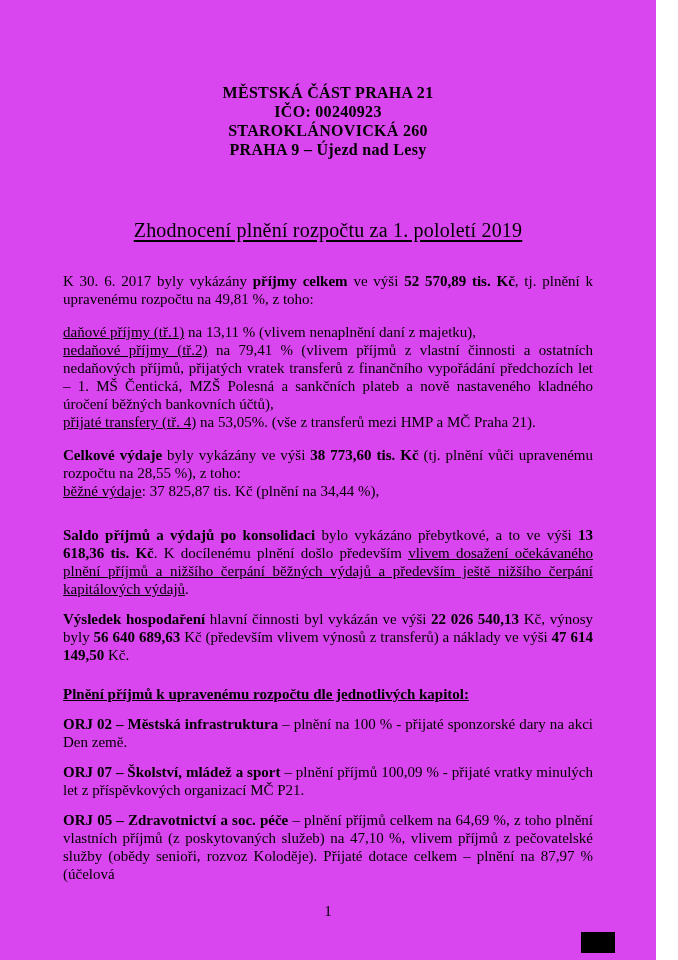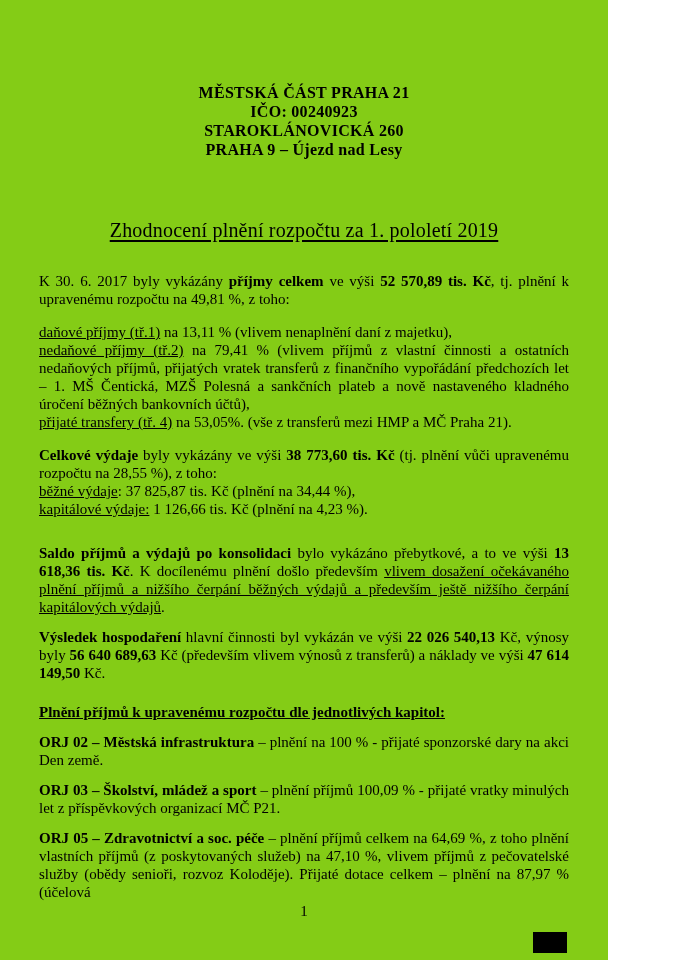--- a/index.html
+++ b/index.html
@@ -2,23 +2,23 @@
 <html lang="cs"><head>
 <meta charset="utf-8">
 <style>
   html, body {
     margin: 0;
     padding: 0;
     background: #ffffff;
   }
   .page {
     position: relative;
-    width: 608px;
+    width: 656px;
     height: 960px;
-    background: #84cc16;
+    background: #d946ef;
     color: #000000;
     font-family: "Liberation Serif", "DejaVu Serif", serif;
     overflow: hidden;
   }
   .letterhead {
     padding-top: 83px;
     text-align: center;
     font-weight: 700;
     font-size: 16px;
     line-height: 19px;
@@ -88,26 +88,25 @@
     <span class="title-text">Zhodnocení plnění rozpočtu za 1. pololetí 2019</span>
   </div>
 
   <div class="content">
     <p class="para"><span>K 30. 6. 2017 byly vykázány </span><span class="b">příjmy celkem</span><span> ve výši  </span><span class="b">52 570,89 tis. Kč</span><span>, tj. plnění k upravenému rozpočtu na 49,81 %, z toho:</span></p>
     <p class="para g14"><span class="u">daňové příjmy (tř.1)</span><span> na 13,11 % (vlivem nenaplnění daní z majetku),</span></p>
     <p class="para"><span class="u">nedaňové příjmy (tř.2)</span><span> na 79,41 % (vlivem příjmů z vlastní činnosti a ostatních nedaňových příjmů, přijatých vratek transferů z finančního vypořádání předchozích let – 1. MŠ Čentická, MZŠ Polesná a sankčních plateb a nově nastaveného kladného úročení běžných bankovních účtů),</span></p>
     <p class="para"><span class="u">přijaté transfery (tř. 4)</span><span> na 53,05%. (vše z transferů mezi HMP a MČ Praha 21).</span></p>
     <p class="para g14"><span class="b">Celkové výdaje</span><span> byly vykázány ve výši  </span><span class="b">38 773,60 tis. Kč</span><span> (tj. plnění vůči upravenému rozpočtu na 28,55 %), z toho:</span></p>
     <p class="para"><span class="u">běžné výdaje</span><span>: 37 825,87 tis. Kč (plnění na 34,44 %),</span></p>
-    <p class="para"><span class="u">kapitálové výdaje:</span><span> 1 126,66 tis. Kč (plnění na 4,23 %).</span></p>
     <p class="para g27"><span class="b">Saldo příjmů a výdajů po konsolidaci</span><span> bylo vykázáno přebytkové, a to ve výši  </span><span class="b">13 618,36 tis. Kč</span><span>. K docílenému plnění došlo především </span><span class="u">vlivem dosažení očekávaného plnění příjmů a nižšího čerpání běžných výdajů a především ještě nižšího čerpání kapitálových výdajů</span><span>.</span></p>
     <p class="para g12"><span class="b">Výsledek hospodaření</span><span> hlavní činnosti byl vykázán ve výši  </span><span class="b">22 026 540,13</span><span> Kč, výnosy byly </span><span class="b">56 640 689,63</span><span> Kč (především vlivem výnosů z transferů) a náklady ve výši </span><span class="b">47 614 149,50</span><span> Kč.</span></p>
     <p class="para g22 heading">Plnění příjmů k upravenému rozpočtu dle jednotlivých kapitol:</p>
     <p class="para g12"><span class="b">ORJ 02 – Městská infrastruktura</span><span> – plnění na 100 % - přijaté sponzorské dary na akci Den země.</span></p>
-    <p class="para g12"><span class="b">ORJ 03 – Školství, mládež a sport</span><span> – plnění příjmů 100,09 % - přijaté vratky minulých let z příspěvkových organizací MČ P21.</span></p>
+    <p class="para g12"><span class="b">ORJ 07 – Školství, mládež a sport</span><span> – plnění příjmů 100,09 % - přijaté vratky minulých let z příspěvkových organizací MČ P21.</span></p>
     <p class="para g12 cut"><span class="b">ORJ 05 – Zdravotnictví a soc. péče</span><span> – plnění příjmů celkem na 64,69 %, z toho plnění vlastních příjmů (z poskytovaných služeb) na 47,10 %, vlivem příjmů z pečovatelské služby (obědy senioři, rozvoz Koloděje). Přijaté dotace celkem – plnění na 87,97 % (účelová</span></p>
   </div>
 
   <div class="page-number">1</div>
 
   <div class="redaction"></div>
 
 </div>
 
 </body></html>

